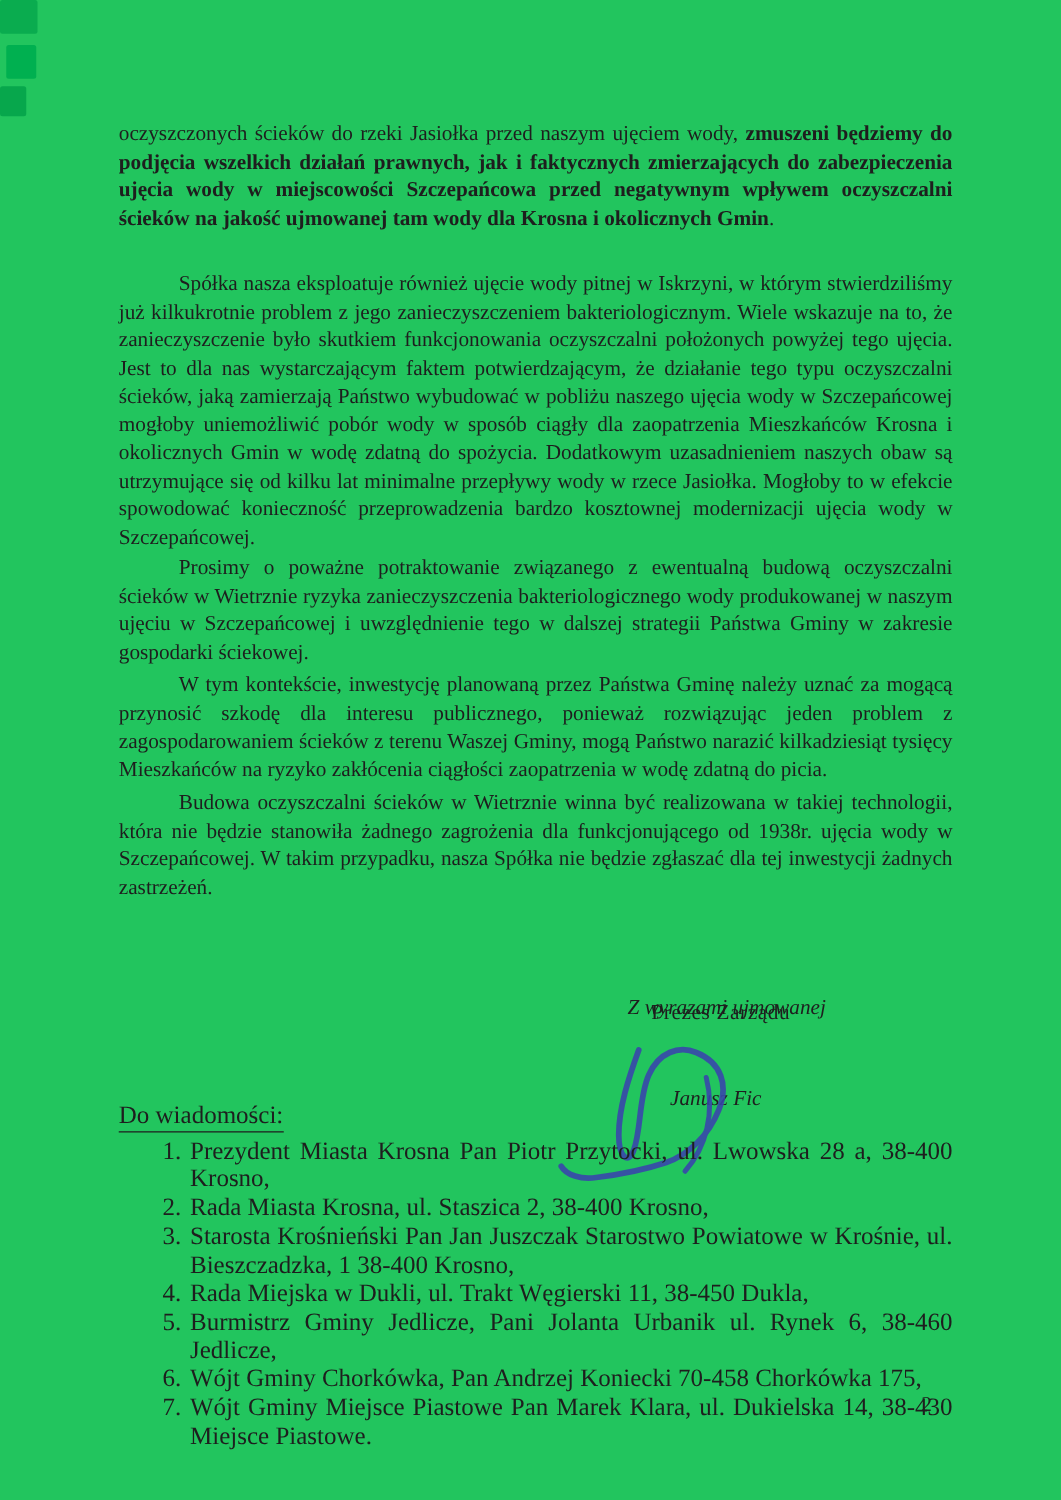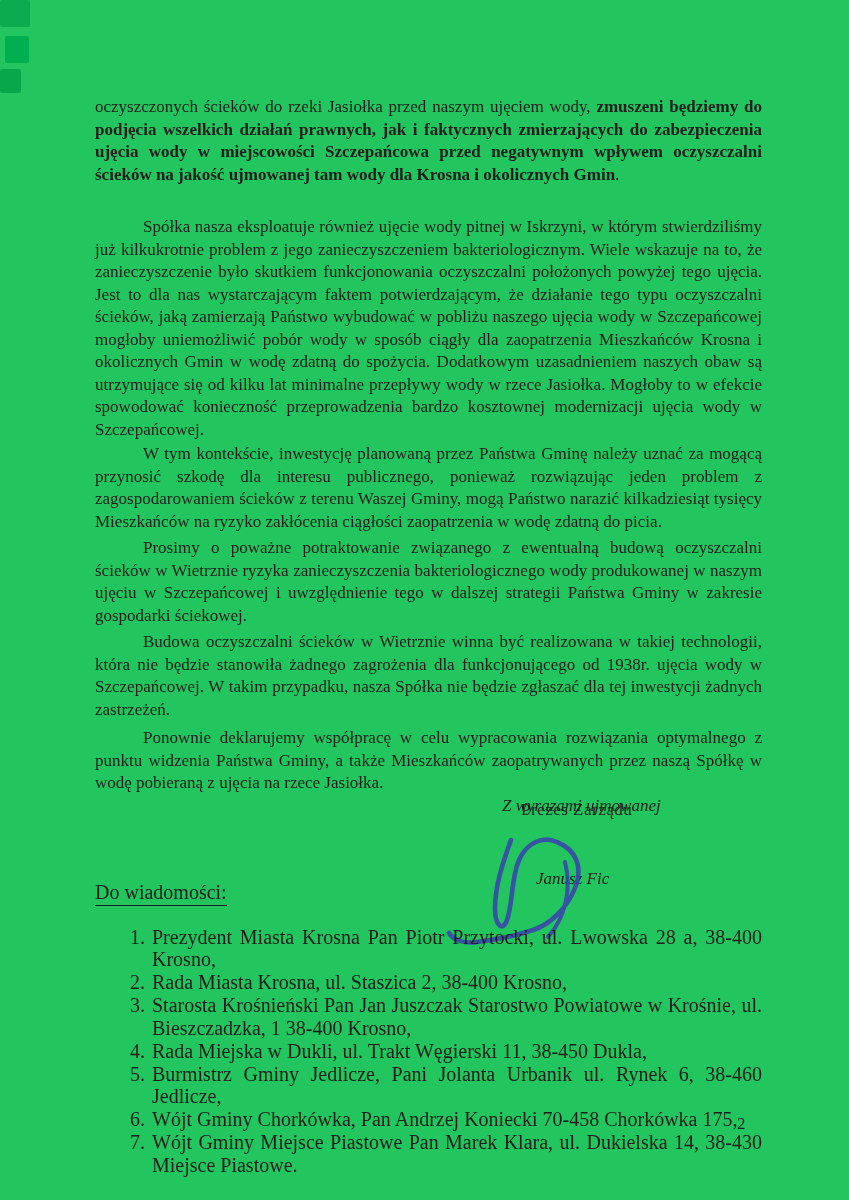--- a/index.html
+++ b/index.html
@@ -49,42 +49,41 @@
   .signature-svg {
     position: absolute; left: 415px; top: 834px;
     width: 235px; height: 112px;
   }
 
   .cc-block {
     position: absolute; left: 95px; top: 881px; width: 667px;
     font-size: 20px; line-height: 22.5px;
   }
   .cc-heading { display: inline-block; border-bottom: 1.6px solid #1e1e1e; padding-bottom: 1px; }
-  .cc-block ol { margin: 20px 0 0 0; padding-left: 55px; }
+  .cc-block ol { margin: 4px 0 0 0; padding-left: 55px; }
   .cc-block li { text-align: justify; margin-bottom: 0.5px; padding-left: 2px; }
 
   .page-number { position: absolute; left: 737px; top: 1114px; font-size: 17px; }
 </style>
 </head>
 <body>
 
 <div class="page">
 
   <div class="corner-mark mark-1"></div>
   <div class="corner-mark mark-2"></div>
   <div class="corner-mark mark-3"></div>
 
   <div class="content">
     <p class="first"><span>oczyszczonych ścieków do rzeki Jasiołka przed naszym ujęciem wody, </span><span class="bold-run">zmuszeni będziemy do podjęcia wszelkich działań prawnych, jak i faktycznych zmierzających do zabezpieczenia ujęcia wody w miejscowości Szczepańcowa przed negatywnym wpływem oczyszczalni ścieków na jakość ujmowanej tam wody dla Krosna i okolicznych Gmin</span><span>.</span></p>
 
     <p class="indent p2">Spółka nasza eksploatuje również ujęcie wody pitnej w Iskrzyni, w którym stwierdziliśmy już kilkukrotnie problem z jego zanieczyszczeniem bakteriologicznym. Wiele wskazuje na to, że zanieczyszczenie było skutkiem funkcjonowania oczyszczalni położonych powyżej tego ujęcia. Jest to dla nas wystarczającym faktem potwierdzającym, że działanie tego typu oczyszczalni ścieków, jaką zamierzają Państwo wybudować w pobliżu naszego ujęcia wody w Szczepańcowej mogłoby uniemożliwić pobór wody w sposób ciągły dla zaopatrzenia Mieszkańców Krosna i okolicznych Gmin w wodę zdatną do spożycia. Dodatkowym uzasadnieniem naszych obaw są utrzymujące się od kilku lat minimalne przepływy wody w rzece Jasiołka. Mogłoby to w efekcie spowodować konieczność przeprowadzenia bardzo kosztownej modernizacji ujęcia wody w Szczepańcowej.</p>
+    <p class="indent">Prosimy o poważne potraktowanie związanego z ewentualną budową oczyszczalni ścieków w Wietrznie ryzyka zanieczyszczenia bakteriologicznego wody produkowanej w naszym ujęciu w Szczepańcowej i uwzględnienie tego w dalszej strategii Państwa Gminy w zakresie gospodarki ściekowej.</p>
     <p class="indent">W tym kontekście, inwestycję planowaną przez Państwa Gminę należy uznać za mogącą przynosić szkodę dla interesu publicznego, ponieważ rozwiązując jeden problem z zagospodarowaniem ścieków z terenu Waszej Gminy, mogą Państwo narazić kilkadziesiąt tysięcy Mieszkańców na ryzyko zakłócenia ciągłości zaopatrzenia w wodę zdatną do picia.</p>
-    <p class="indent">Prosimy o poważne potraktowanie związanego z ewentualną budową oczyszczalni ścieków w Wietrznie ryzyka zanieczyszczenia bakteriologicznego wody produkowanej w naszym ujęciu w Szczepańcowej i uwzględnienie tego w dalszej strategii Państwa Gminy w zakresie gospodarki ściekowej.</p>
     <p class="indent p5">Budowa oczyszczalni ścieków w Wietrznie winna być realizowana w takiej technologii, która nie będzie stanowiła żadnego zagrożenia dla funkcjonującego od 1938r. ujęcia wody w Szczepańcowej. W takim przypadku, nasza Spółka nie będzie zgłaszać dla tej inwestycji żadnych zastrzeżeń.</p>
-    <p class="indent">Ponownie deklarujemy współpracę w celu wypracowania rozwiązania optymalnego z punktu widzenia Państwa Gminy, a także Mieszkańców zaopatrywanych przez naszą Spółkę w wodę pobieraną z ujęcia na rzece Jasiołka.</p>
   </div>
 
   <div class="closing-line">Z wyrazami ujmowanej</div>
   <div class="signer-title">Prezes Zarządu</div>
   <div class="signer-name">Janusz Fic</div>
 
   <svg class="signature-svg" viewBox="0 0 235 112">
     <g fill="none" stroke="#3a44ad" stroke-linecap="round" stroke-linejoin="round" opacity="0.88">
       <path stroke-width="4.6" d="M 96 6
         C 88 28, 80 52, 80 74

